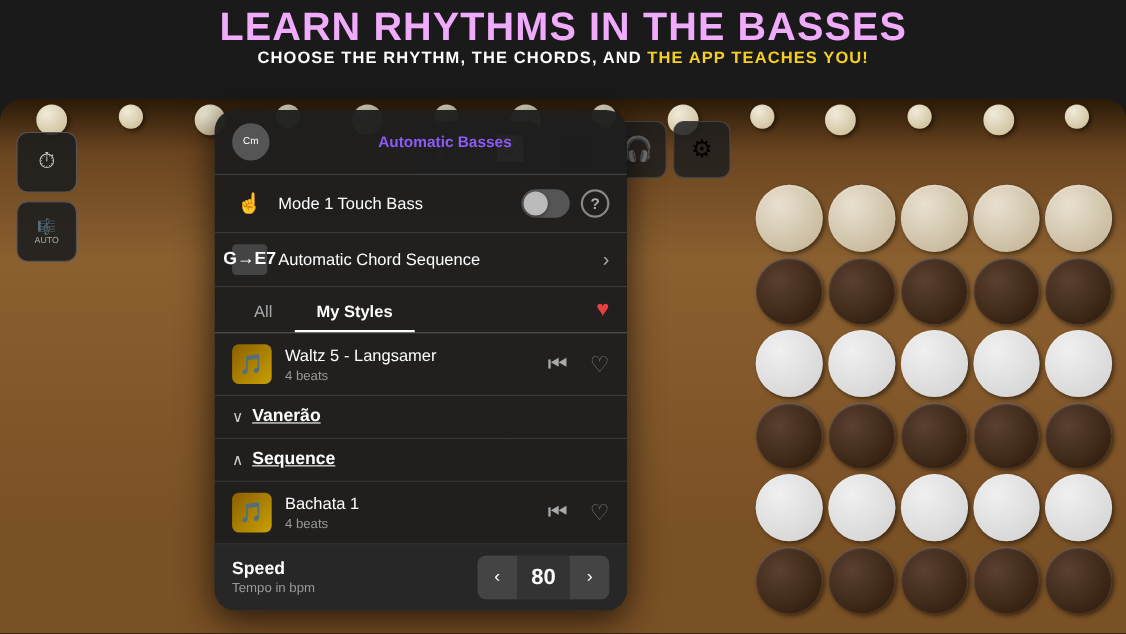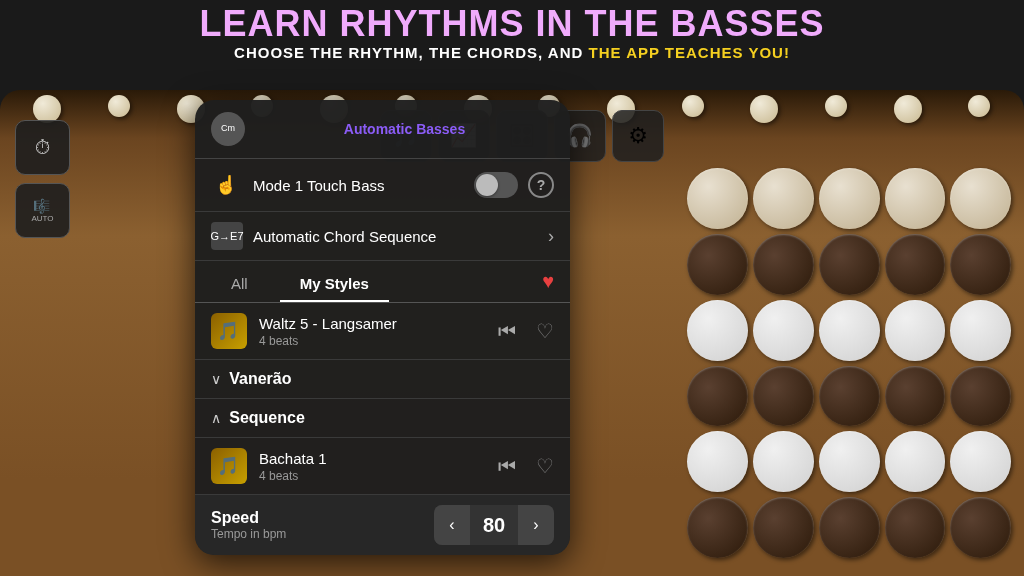--- a/index.html
+++ b/index.html
@@ -231,22 +231,22 @@
       gap: 10px;
     }
 
     .chord-icon {
       width: 32px;
       height: 28px;
       display: flex;
       align-items: center;
       justify-content: center;
       color: white;
-      font-size: 11px;
-      font-weight: normal;
+      font-size: 16px;
+      font-weight: bold;
       background: #444;
       border-radius: 4px;
       flex-shrink: 0;
     }
 
     .chord-label {
       flex: 1;
       color: white;
       font-size: 15px;
     }
@@ -255,21 +255,21 @@
       color: #aaa;
       font-size: 18px;
     }
 
     
     .tabs-row {
       display: flex;
       align-items: center;
       padding: 8px 16px 0;
       border-bottom: 1px solid #555;
-      gap: 12px;
+      gap: 0;
     }
 
     .tab-item {
       padding: 6px 20px 10px;
       color: #aaa;
       font-size: 15px;
       cursor: pointer;
       position: relative;
     }
 
@@ -356,20 +356,21 @@
     .category-chevron {
       color: #ccc;
       font-size: 14px;
       margin-right: 8px;
     }
 
     .category-name {
       color: white;
       font-size: 16px;
       font-weight: 600;
+      text-decoration: underline;
     }
 
     
     .speed-row {
       display: flex;
       align-items: center;
       padding: 10px 16px;
       background: rgba(40, 40, 40, 0.9);
     }
 

